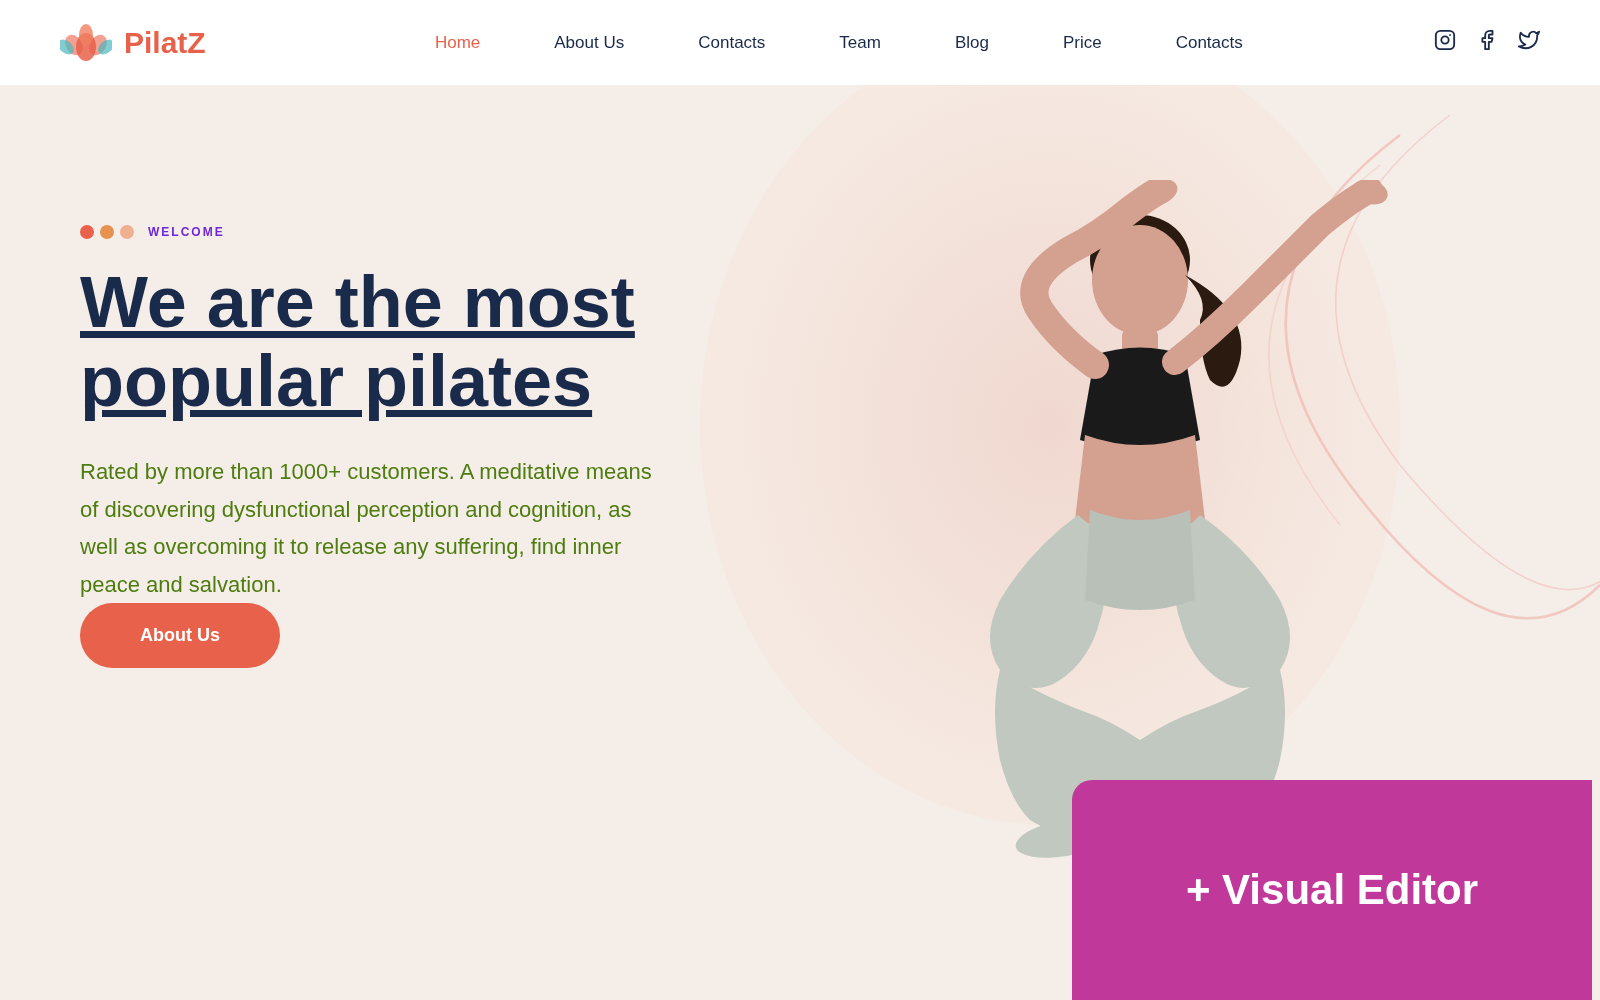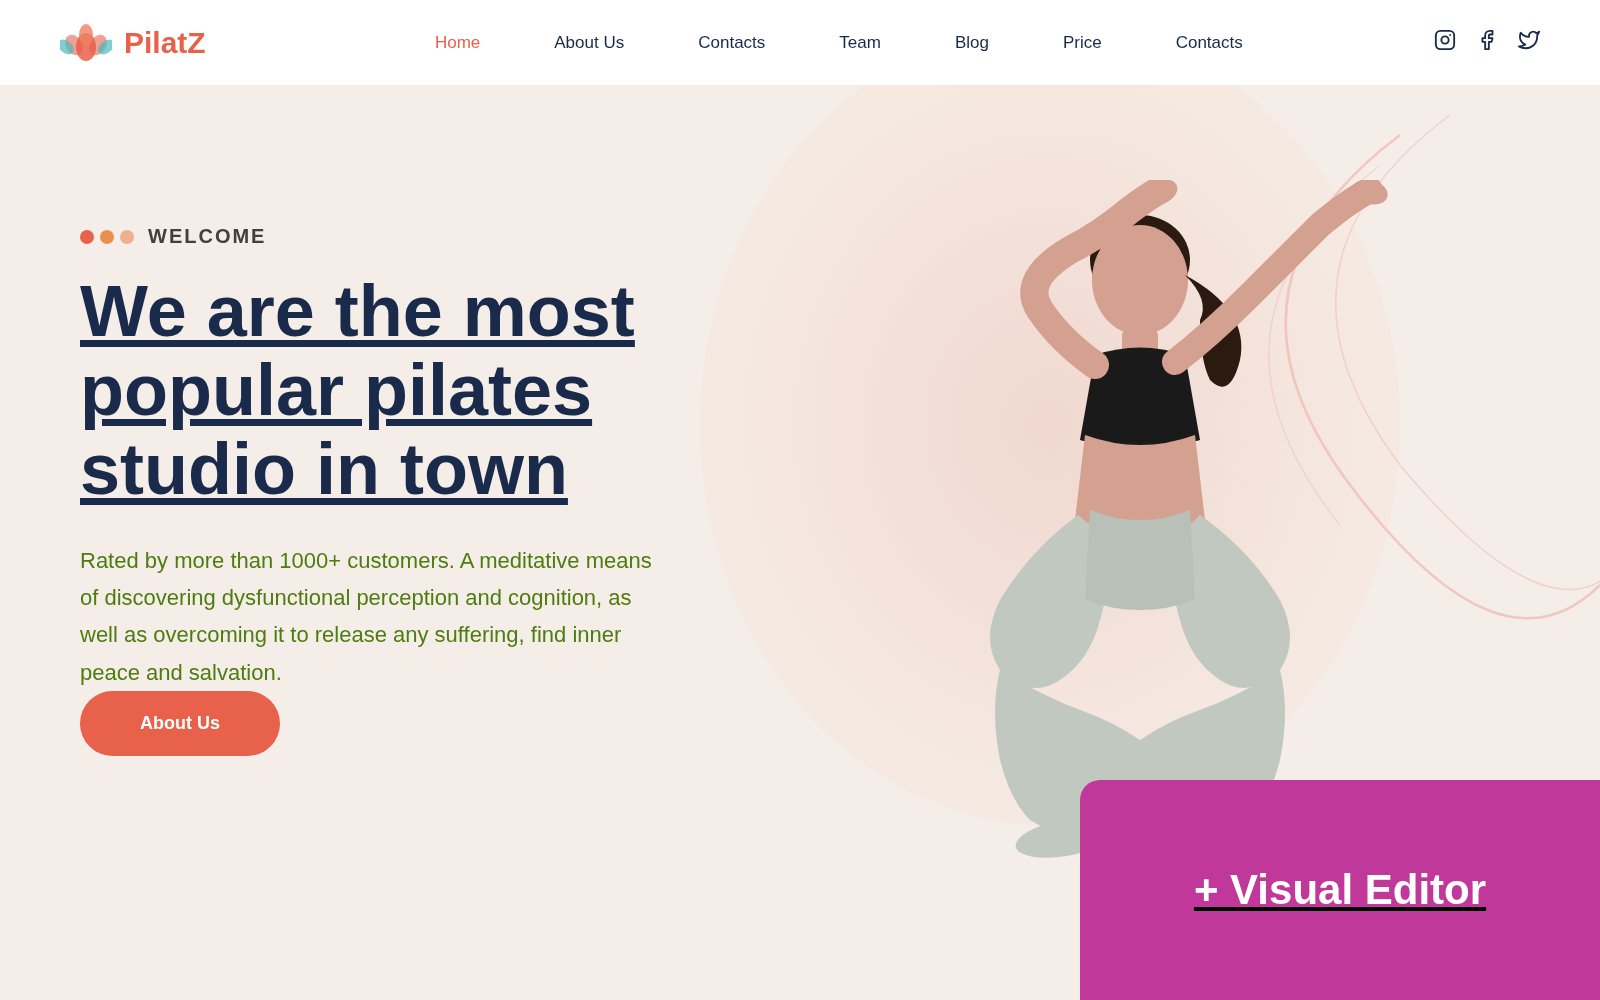--- a/index.html
+++ b/index.html
@@ -114,23 +114,23 @@
     .dot {
       width: 14px;
       height: 14px;
       border-radius: 50%;
     }
     .dot-red { background: #e8614a; }
     .dot-orange { background: #e89050; }
     .dot-peach { background: #f0b090; }
 
     .welcome-label {
-      font-size: 20px;
+      font-size: 12px;
       font-weight: 700;
-      color: #404040;
+      color: #6d28d9;
       letter-spacing: 2px;
     }
 
     .hero-title {
       font-size: 72px;
       font-weight: 900;
       color: #1a2a4a;
       line-height: 1.1;
       margin-bottom: 32px;
       text-decoration: underline;
@@ -168,30 +168,29 @@
     
     .person-svg {
       width: 100%;
       height: 100%;
     }
 
     
     .promo-banner {
       position: absolute;
       bottom: 0;
-      right: 0;
+      right: 8px;
       width: 520px;
       height: 220px;
       background: #c0399a;
       border-radius: 20px 0 0 0;
       display: flex;
       align-items: center;
       justify-content: center;
       z-index: 10;
-      text-decoration: underline;
     }
     .promo-text {
       color: #fff;
       font-size: 42px;
       font-weight: 900;
       text-align: center;
       line-height: 1.2;
     }
   </style>
 </head>
@@ -263,21 +262,20 @@
         <div class="dot dot-red"></div>
         <div class="dot dot-orange"></div>
         <div class="dot dot-peach"></div>
       </div>
       <span class="welcome-label">WELCOME</span>
     </div>
 
     <h1 class="hero-title">
       <span>We are the most</span><br>
       <span>popular pilates</span><br>
-      <span>studio in town</span>
     </h1>
 
     <p class="hero-desc">Rated by more than 1000+ customers. A meditative means of discovering dysfunctional perception and cognition, as well as overcoming it to release any suffering, find inner peace and salvation.</p>
 
     <button class="about-btn">About Us</button>
   </div>
 
   <div class="person-container">
     <svg class="person-svg" viewBox="0 0 620 820" xmlns="http://www.w3.org/2000/svg">
 

